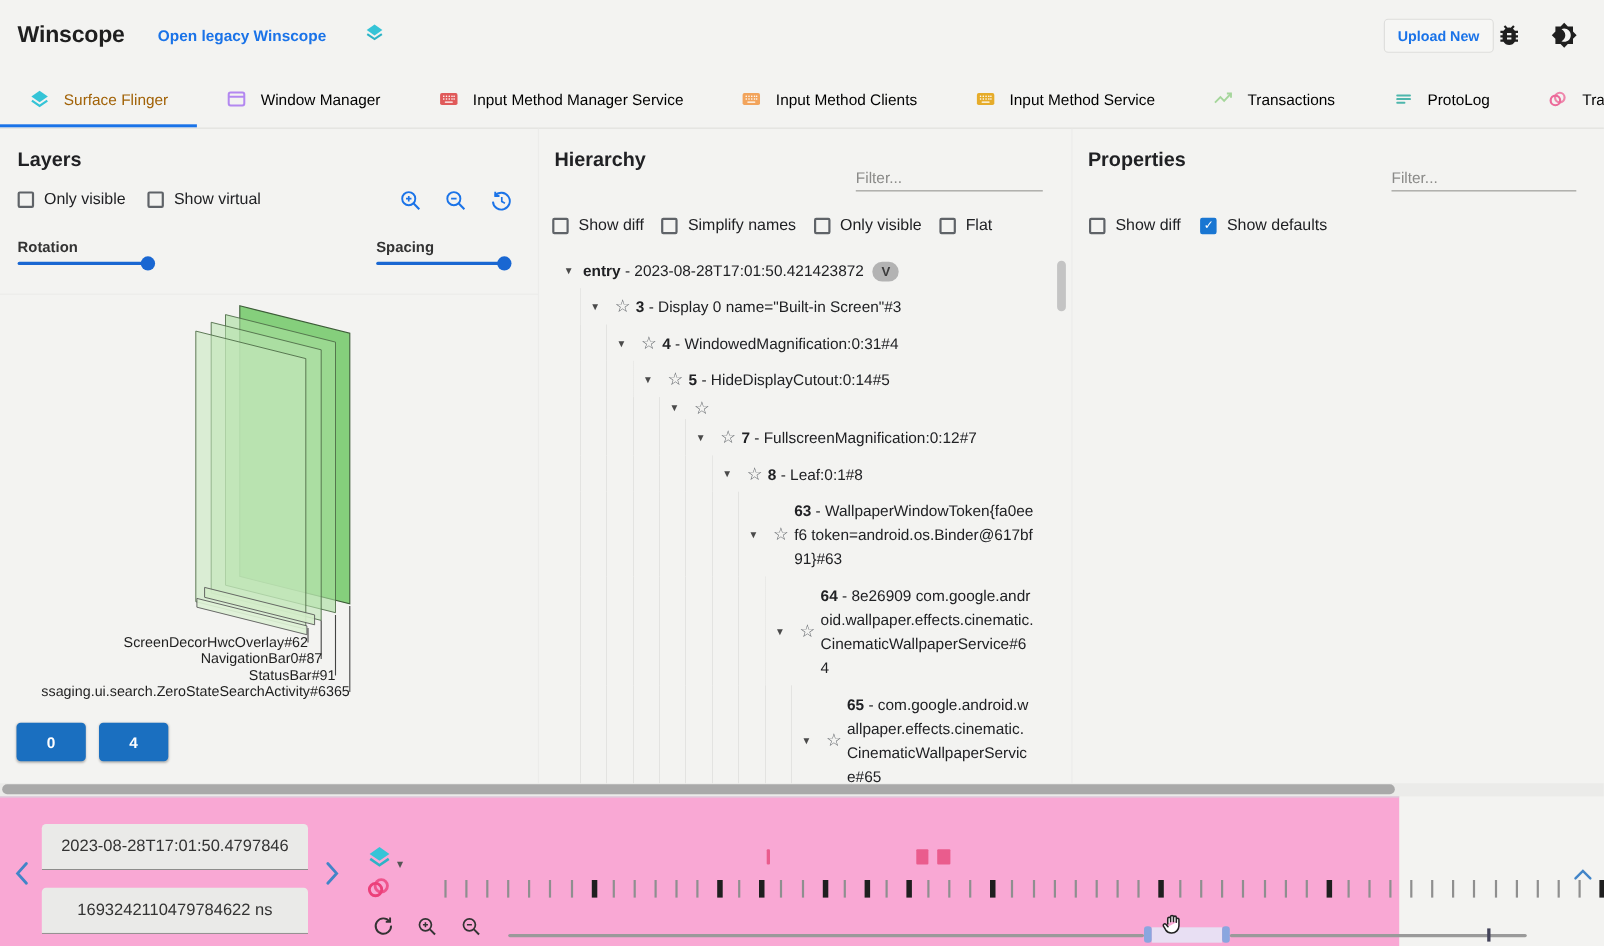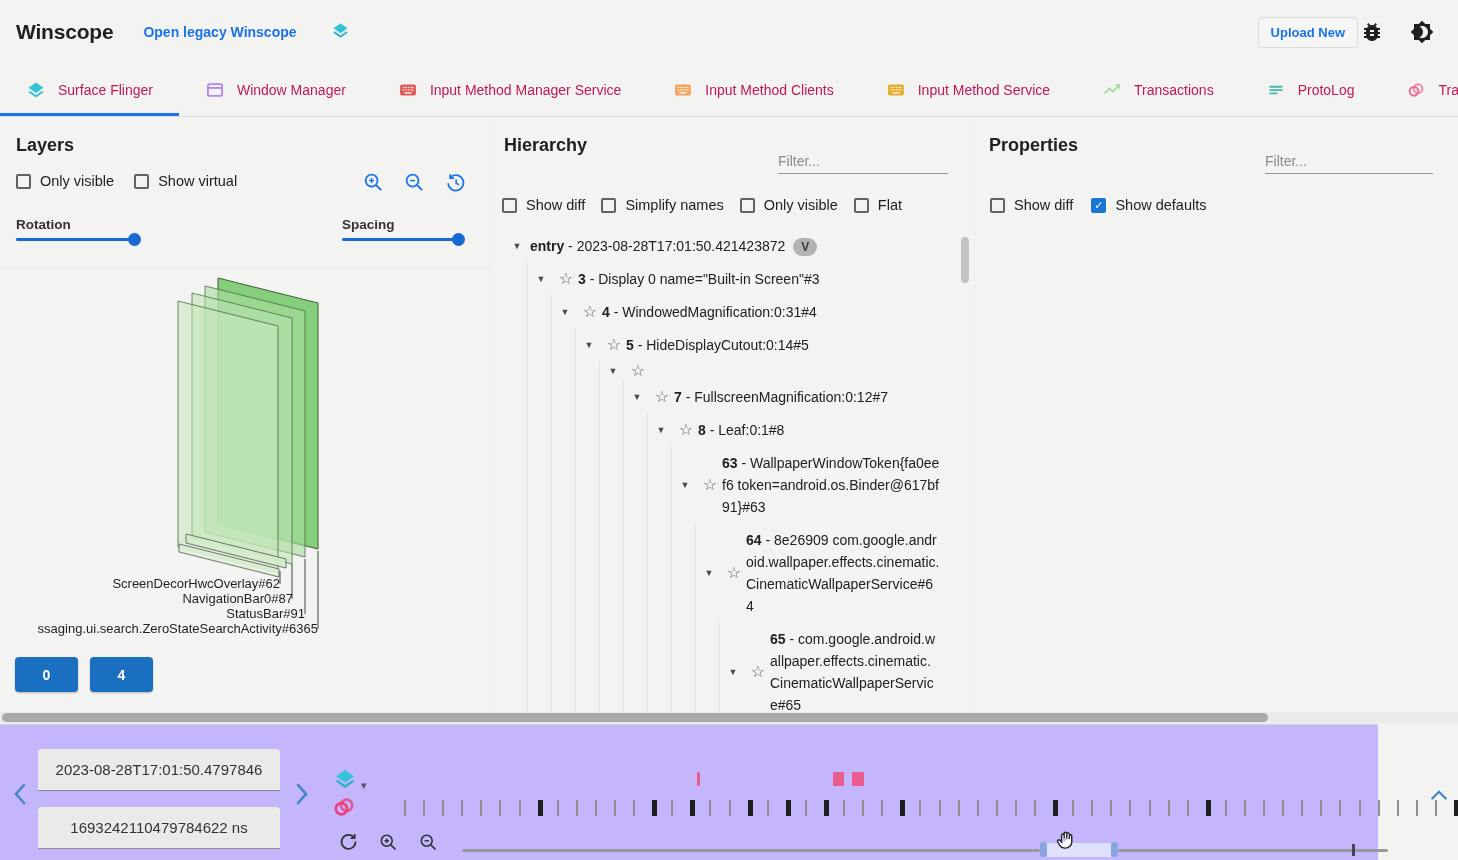--- a/index.html
+++ b/index.html
@@ -19,22 +19,22 @@
     border:1px solid #dddddb; border-radius:4px; background:#f6f6f4; color:#1a73e8;
     font-size:13px; font-weight:700; cursor:pointer; }
   .hdr-icon { width:24px; height:24px; cursor:pointer; }
   #bug-btn { margin-left:2px; }
   #theme-btn { margin-left:26px; margin-right:24px; }
 
   
   #tabs { position:absolute; left:0; top:64px; width:1458px; height:53px;
     display:flex; overflow:hidden; border-bottom:1px solid #dededc; background:#f3f3f1; }
   .tab { flex:none; display:flex; align-items:center; gap:12px; padding:0 26px;
-    font-size:14px; font-weight:500; color:#be185d; position:relative; cursor:pointer; white-space:nowrap; }
-  .tab.active { color:#be185d;align-items:center; }
+    font-size:14px; font-weight:500; color:#000000; position:relative; cursor:pointer; white-space:nowrap; }
+  .tab.active { color:#a16207;align-items:center; }
   .tab .tabicon { width:20px; height:20px; flex:none; }
   .tab .tabicon svg { width:20px; height:20px; }
   .tab .underline { position:absolute; left:0; right:0; bottom:0; height:3px; background:#1a73e8; }
 
   
   .panel-title { font-size:18px; font-weight:700; color:#202124; }
   #layers-panel { position:absolute; left:0; top:117px; width:489px; height:596px; }
   #hierarchy-panel { position:absolute; left:489px; top:117px; width:486px; height:596px;
     border-left:1px solid #ececea; border-right:1px solid #ececea; }
   #properties-panel { position:absolute; left:976px; top:117px; width:482px; height:596px; }
@@ -88,22 +88,22 @@
   .chip { display:inline-block; margin-left:8px; background:#b3b3b3; color:#3c3c3c;
     border-radius:9px; padding:0 8px; font-size:12px; font-weight:700; line-height:18px; }
   #tree-scrollbar { position:absolute; right:5px; top:120px; width:8px; height:46px;
     background:#c4c4c4; border-radius:4px; }
 
   
   #hscroll-track { position:absolute; left:0; top:712px; width:1458px; height:12px; background:#ebebe9; }
   #hscroll-thumb { position:absolute; left:2px; top:1px; width:1266px; height:9px; background:#a9a9a9; border-radius:5px; }
 
   
-  #timeline { position:absolute; left:0; top:724px; width:1378px; height:136px;
-    background:#c4b5fd; border-top:1px solid #d5d5dc; }
+  #timeline { position:absolute; left:0; top:724px; width:1272px; height:136px;
+    background:#f9a8d4; border-top:1px solid #d5d5dc; }
   .nav-chevron { position:absolute; cursor:pointer; }
   .nav-chevron svg { width:22px; height:26px; }
   #prev-btn { left:10px; top:56px; }
   #next-btn { left:290px; top:56px; }
   #collapse-btn { left:1428px; top:58px; }
   .ts-input { position:absolute; left:38px; width:242px; height:42px; background:#eaeae8;
     border:none; border-bottom:1px solid #8d8d8b; border-radius:4px 4px 0 0;
     text-align:center; font-size:15px; color:#333; font-family:inherit; outline:none; }
   #ts-human { top:24px; }
   #ts-ns { top:82px; }

